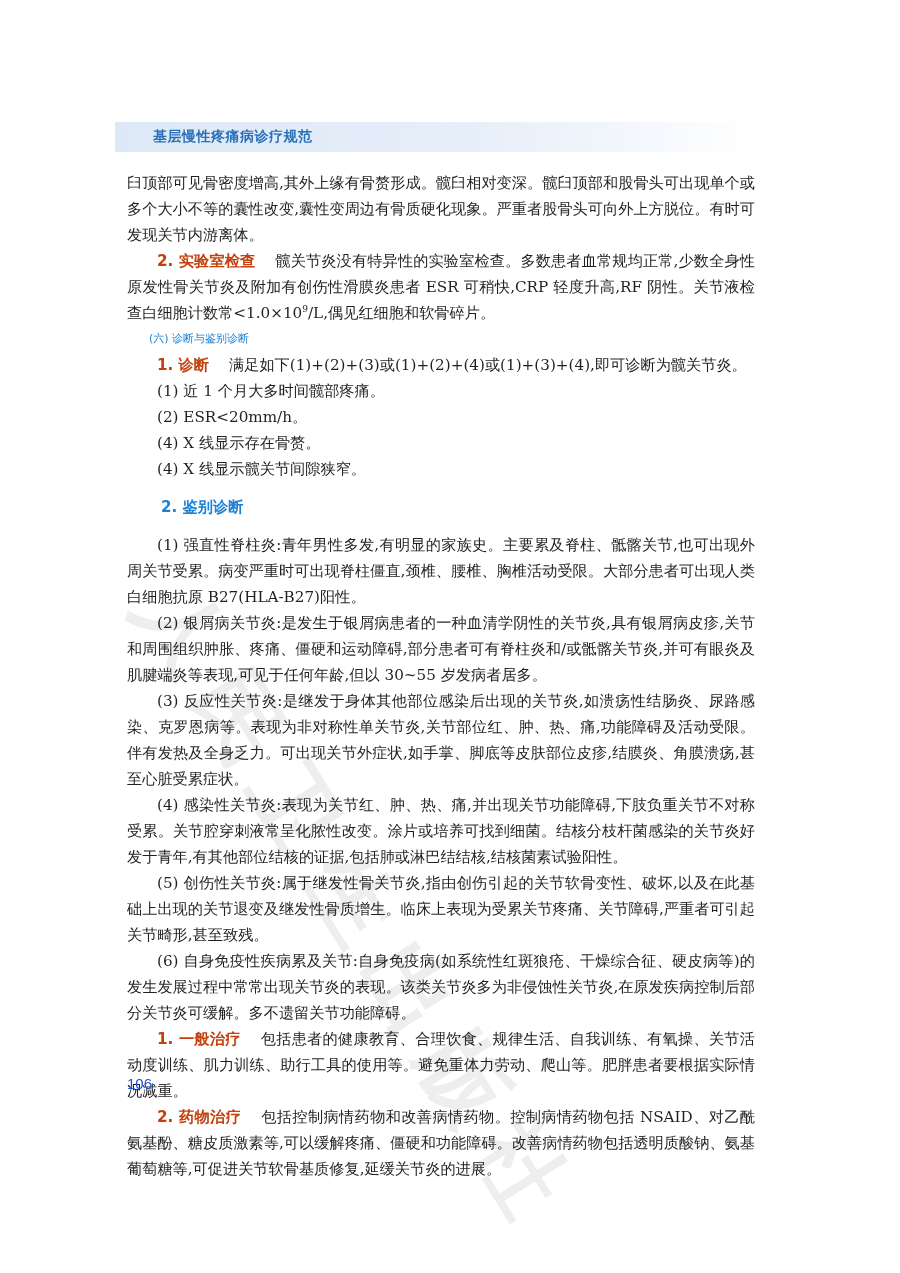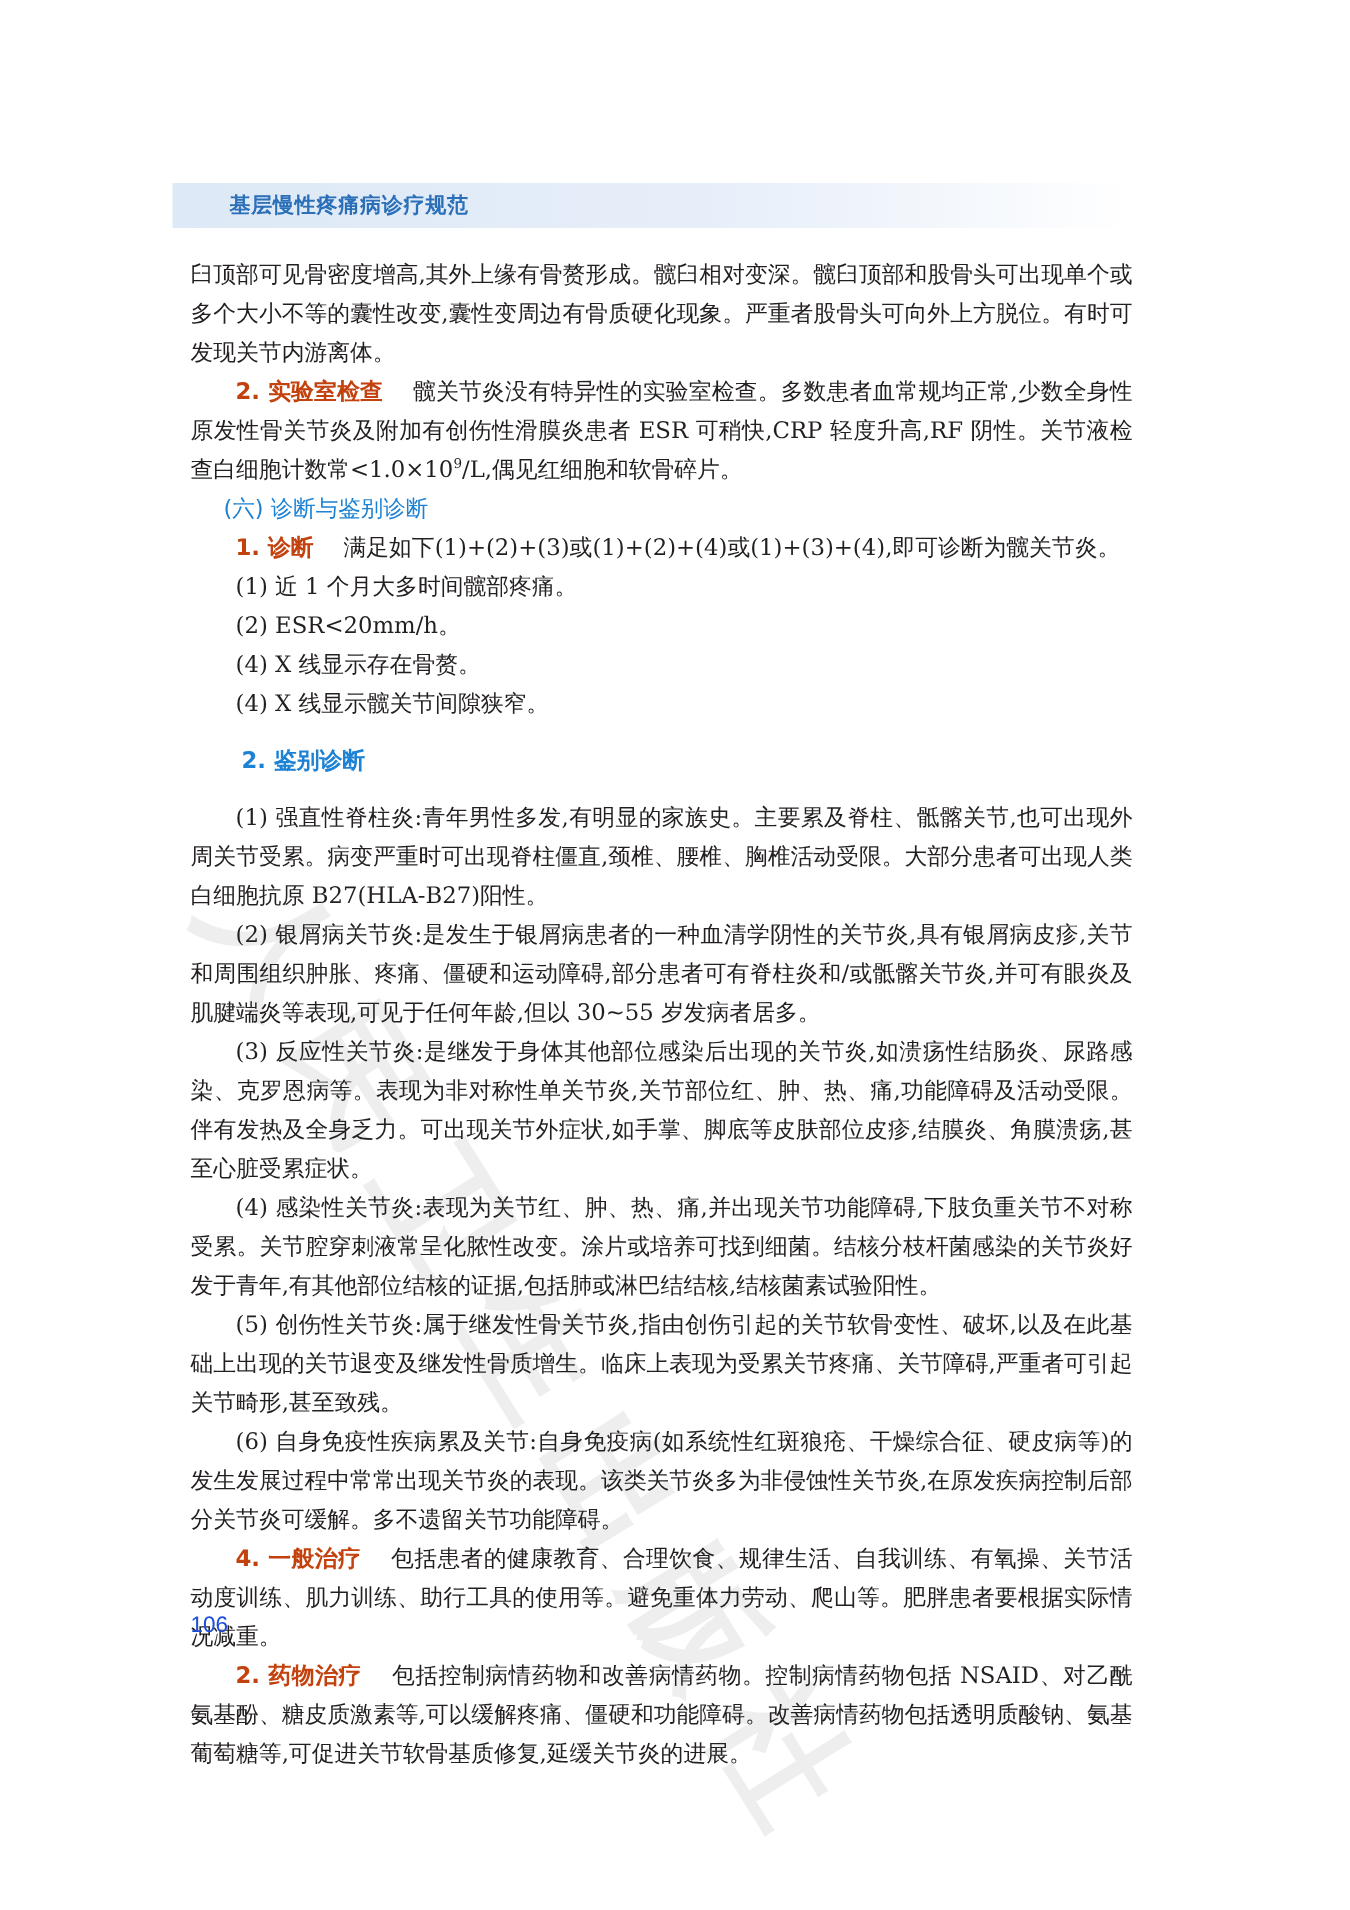--- a/index.html
+++ b/index.html
@@ -7,21 +7,21 @@
          font-family: "DejaVu Serif", "Liberation Serif", serif; color: #231f20; }
   .banner { position: absolute; left: 115px; top: 122px; width: 640px; height: 30px;
             background: linear-gradient(to right, #dde9f6 0%, #e6eef9 55%, #f6f9fd 85%, rgba(255,255,255,0) 100%); }
   .banner-title { position: absolute; left: 38px; top: 6px; font-family: "DejaVu Sans", "Liberation Sans", sans-serif;
                   font-weight: bold; font-size: 14px; color: #2a6fb8; letter-spacing: 0.5px; }
   .content { position: absolute; left: 127px; top: 170px; width: 628px; }
   p { margin: 0; font-size: 15.2px; line-height: 26px; text-align: justify; }
   p.indent { text-indent: 30px; }
   .lead { font-family: "DejaVu Sans", "Liberation Sans", sans-serif; color: #c2410c; font-weight: bold; margin-right: 20px; }
   h3.section { margin: 0; font-family: "DejaVu Sans", "Liberation Sans", sans-serif; font-weight: normal;
-               color: #1d82d4; font-size: 15px; line-height: 26px; padding-left: 0; }
+               color: #1d82d4; font-size: 11px; line-height: 26px; padding-left: 0; }
   h4.sub { margin: 12px; font-family: "DejaVu Sans", "Liberation Sans", sans-serif; font-weight: bold;
            color: #1d82d4; font-size: 15.2px; line-height: 26px; padding-left: 22px; }
   .page-number { position: absolute; left: 127px; top: 1075px; font-family: "Liberation Sans", sans-serif;
                  font-size: 15px; color: #1d4ed8; }
   .watermark { position: absolute; left: 210px; top: 560px; transform: rotate(58deg); transform-origin: left top;
                font-family: "DejaVu Sans", sans-serif; font-size: 88px; color: rgba(150,150,150,0.16);
                letter-spacing: 18px; white-space: nowrap; pointer-events: none; font-weight: bold; }
   sup { font-size: 9px; line-height: 0; }
 </style>
 </head>
@@ -50,18 +50,18 @@
   <h4 class="sub">2. 鉴别诊断</h4>
 
   <p class="indent">(1) 强直性脊柱炎:青年男性多发,有明显的家族史。主要累及脊柱、骶髂关节,也可出现外周关节受累。病变严重时可出现脊柱僵直,颈椎、腰椎、胸椎活动受限。大部分患者可出现人类白细胞抗原 B27(HLA-B27)阳性。</p>
   <p class="indent">(2) 银屑病关节炎:是发生于银屑病患者的一种血清学阴性的关节炎,具有银屑病皮疹,关节和周围组织肿胀、疼痛、僵硬和运动障碍,部分患者可有脊柱炎和/或骶髂关节炎,并可有眼炎及肌腱端炎等表现,可见于任何年龄,但以 30~55 岁发病者居多。</p>
   <p class="indent">(3) 反应性关节炎:是继发于身体其他部位感染后出现的关节炎,如溃疡性结肠炎、尿路感染、克罗恩病等。表现为非对称性单关节炎,关节部位红、肿、热、痛,功能障碍及活动受限。伴有发热及全身乏力。可出现关节外症状,如手掌、脚底等皮肤部位皮疹,结膜炎、角膜溃疡,甚至心脏受累症状。</p>
   <p class="indent">(4) 感染性关节炎:表现为关节红、肿、热、痛,并出现关节功能障碍,下肢负重关节不对称受累。关节腔穿刺液常呈化脓性改变。涂片或培养可找到细菌。结核分枝杆菌感染的关节炎好发于青年,有其他部位结核的证据,包括肺或淋巴结结核,结核菌素试验阳性。</p>
   <p class="indent">(5) 创伤性关节炎:属于继发性骨关节炎,指由创伤引起的关节软骨变性、破坏,以及在此基础上出现的关节退变及继发性骨质增生。临床上表现为受累关节疼痛、关节障碍,严重者可引起关节畸形,甚至致残。</p>
   <p class="indent">(6) 自身免疫性疾病累及关节:自身免疫病(如系统性红斑狼疮、干燥综合征、硬皮病等)的发生发展过程中常常出现关节炎的表现。该类关节炎多为非侵蚀性关节炎,在原发疾病控制后部分关节炎可缓解。多不遗留关节功能障碍。</p>
 
 
-  <p class="indent"><span class="lead">4. 一般治疗</span><span>包括患者的健康教育、合理饮食、规律生活、自我训练、有氧操、关节活动度训练、肌力训练、助行工具的使用等。避免重体力劳动、爬山等。肥胖患者要根据实际情况减重。</span></p>
+  <p class="indent"><span class="lead">1. 一般治疗</span><span>包括患者的健康教育、合理饮食、规律生活、自我训练、有氧操、关节活动度训练、肌力训练、助行工具的使用等。避免重体力劳动、爬山等。肥胖患者要根据实际情况减重。</span></p>
 
   <p class="indent"><span class="lead">2. 药物治疗</span><span>包括控制病情药物和改善病情药物。控制病情药物包括 NSAID、对乙酰氨基酚、糖皮质激素等,可以缓解疼痛、僵硬和功能障碍。改善病情药物包括透明质酸钠、氨基葡萄糖等,可促进关节软骨基质修复,延缓关节炎的进展。</span></p>
 </div>
 
 <div class="page-number">106</div>
 
 </body></html>

